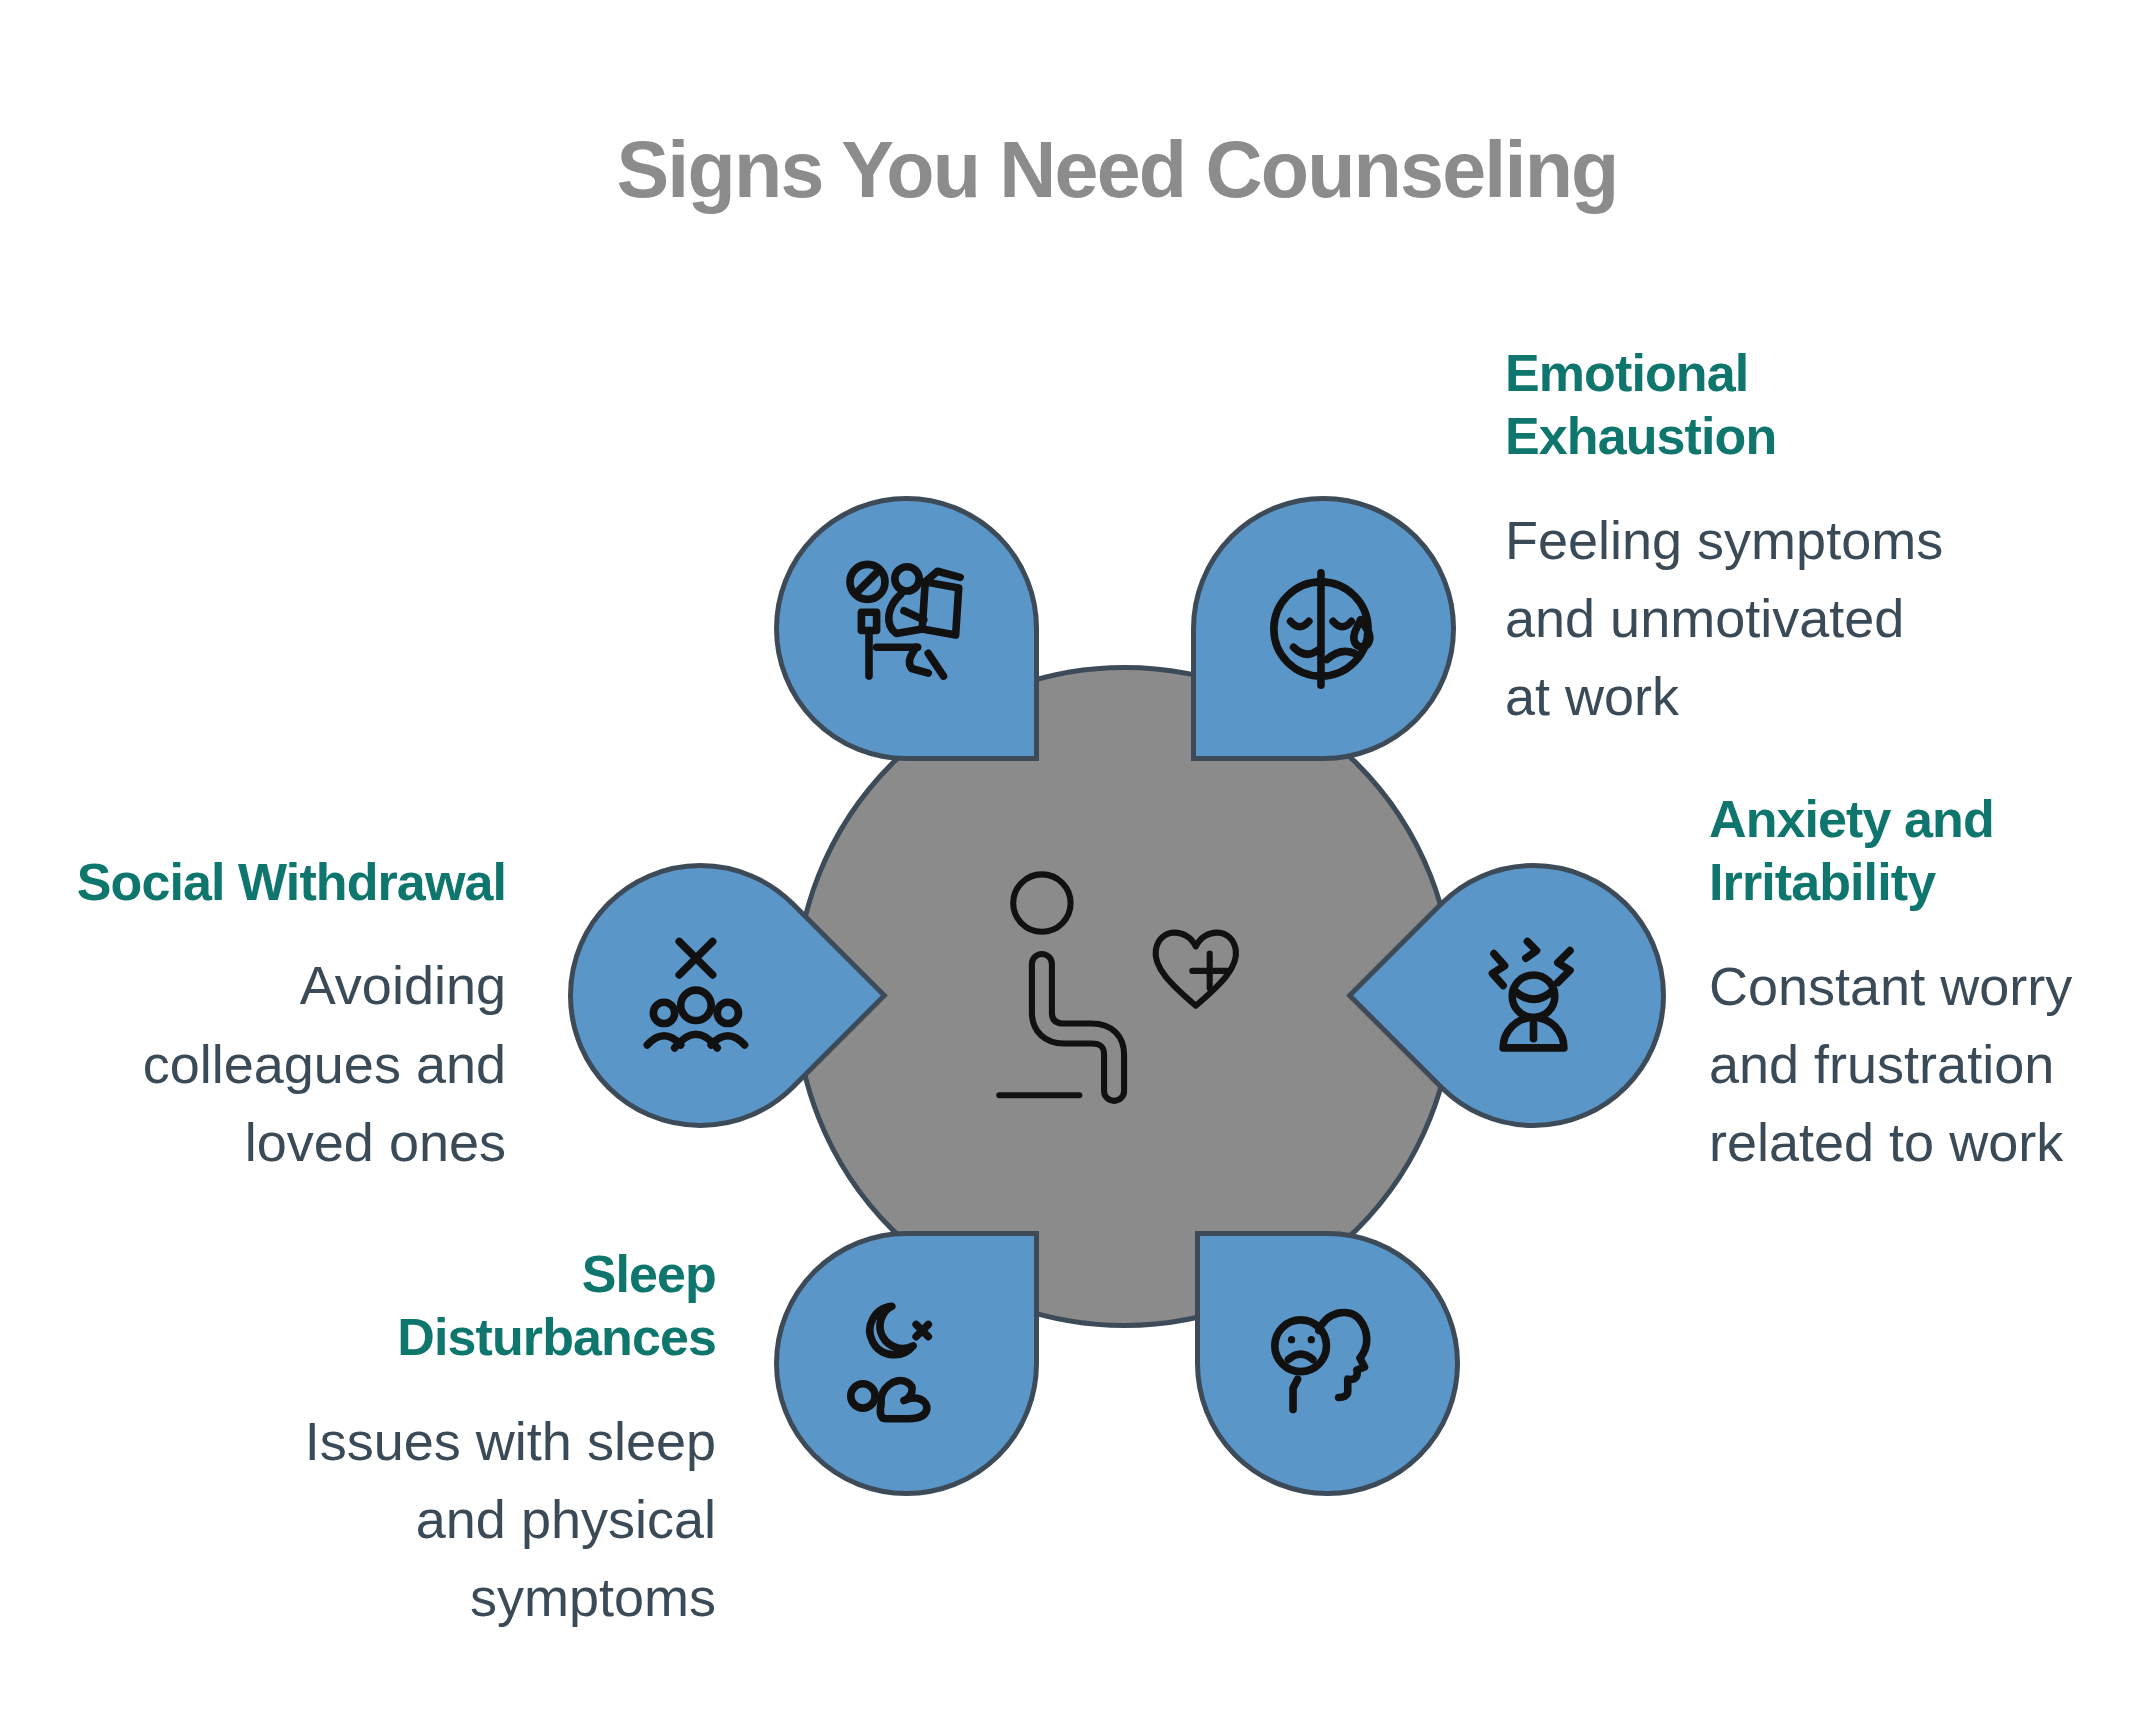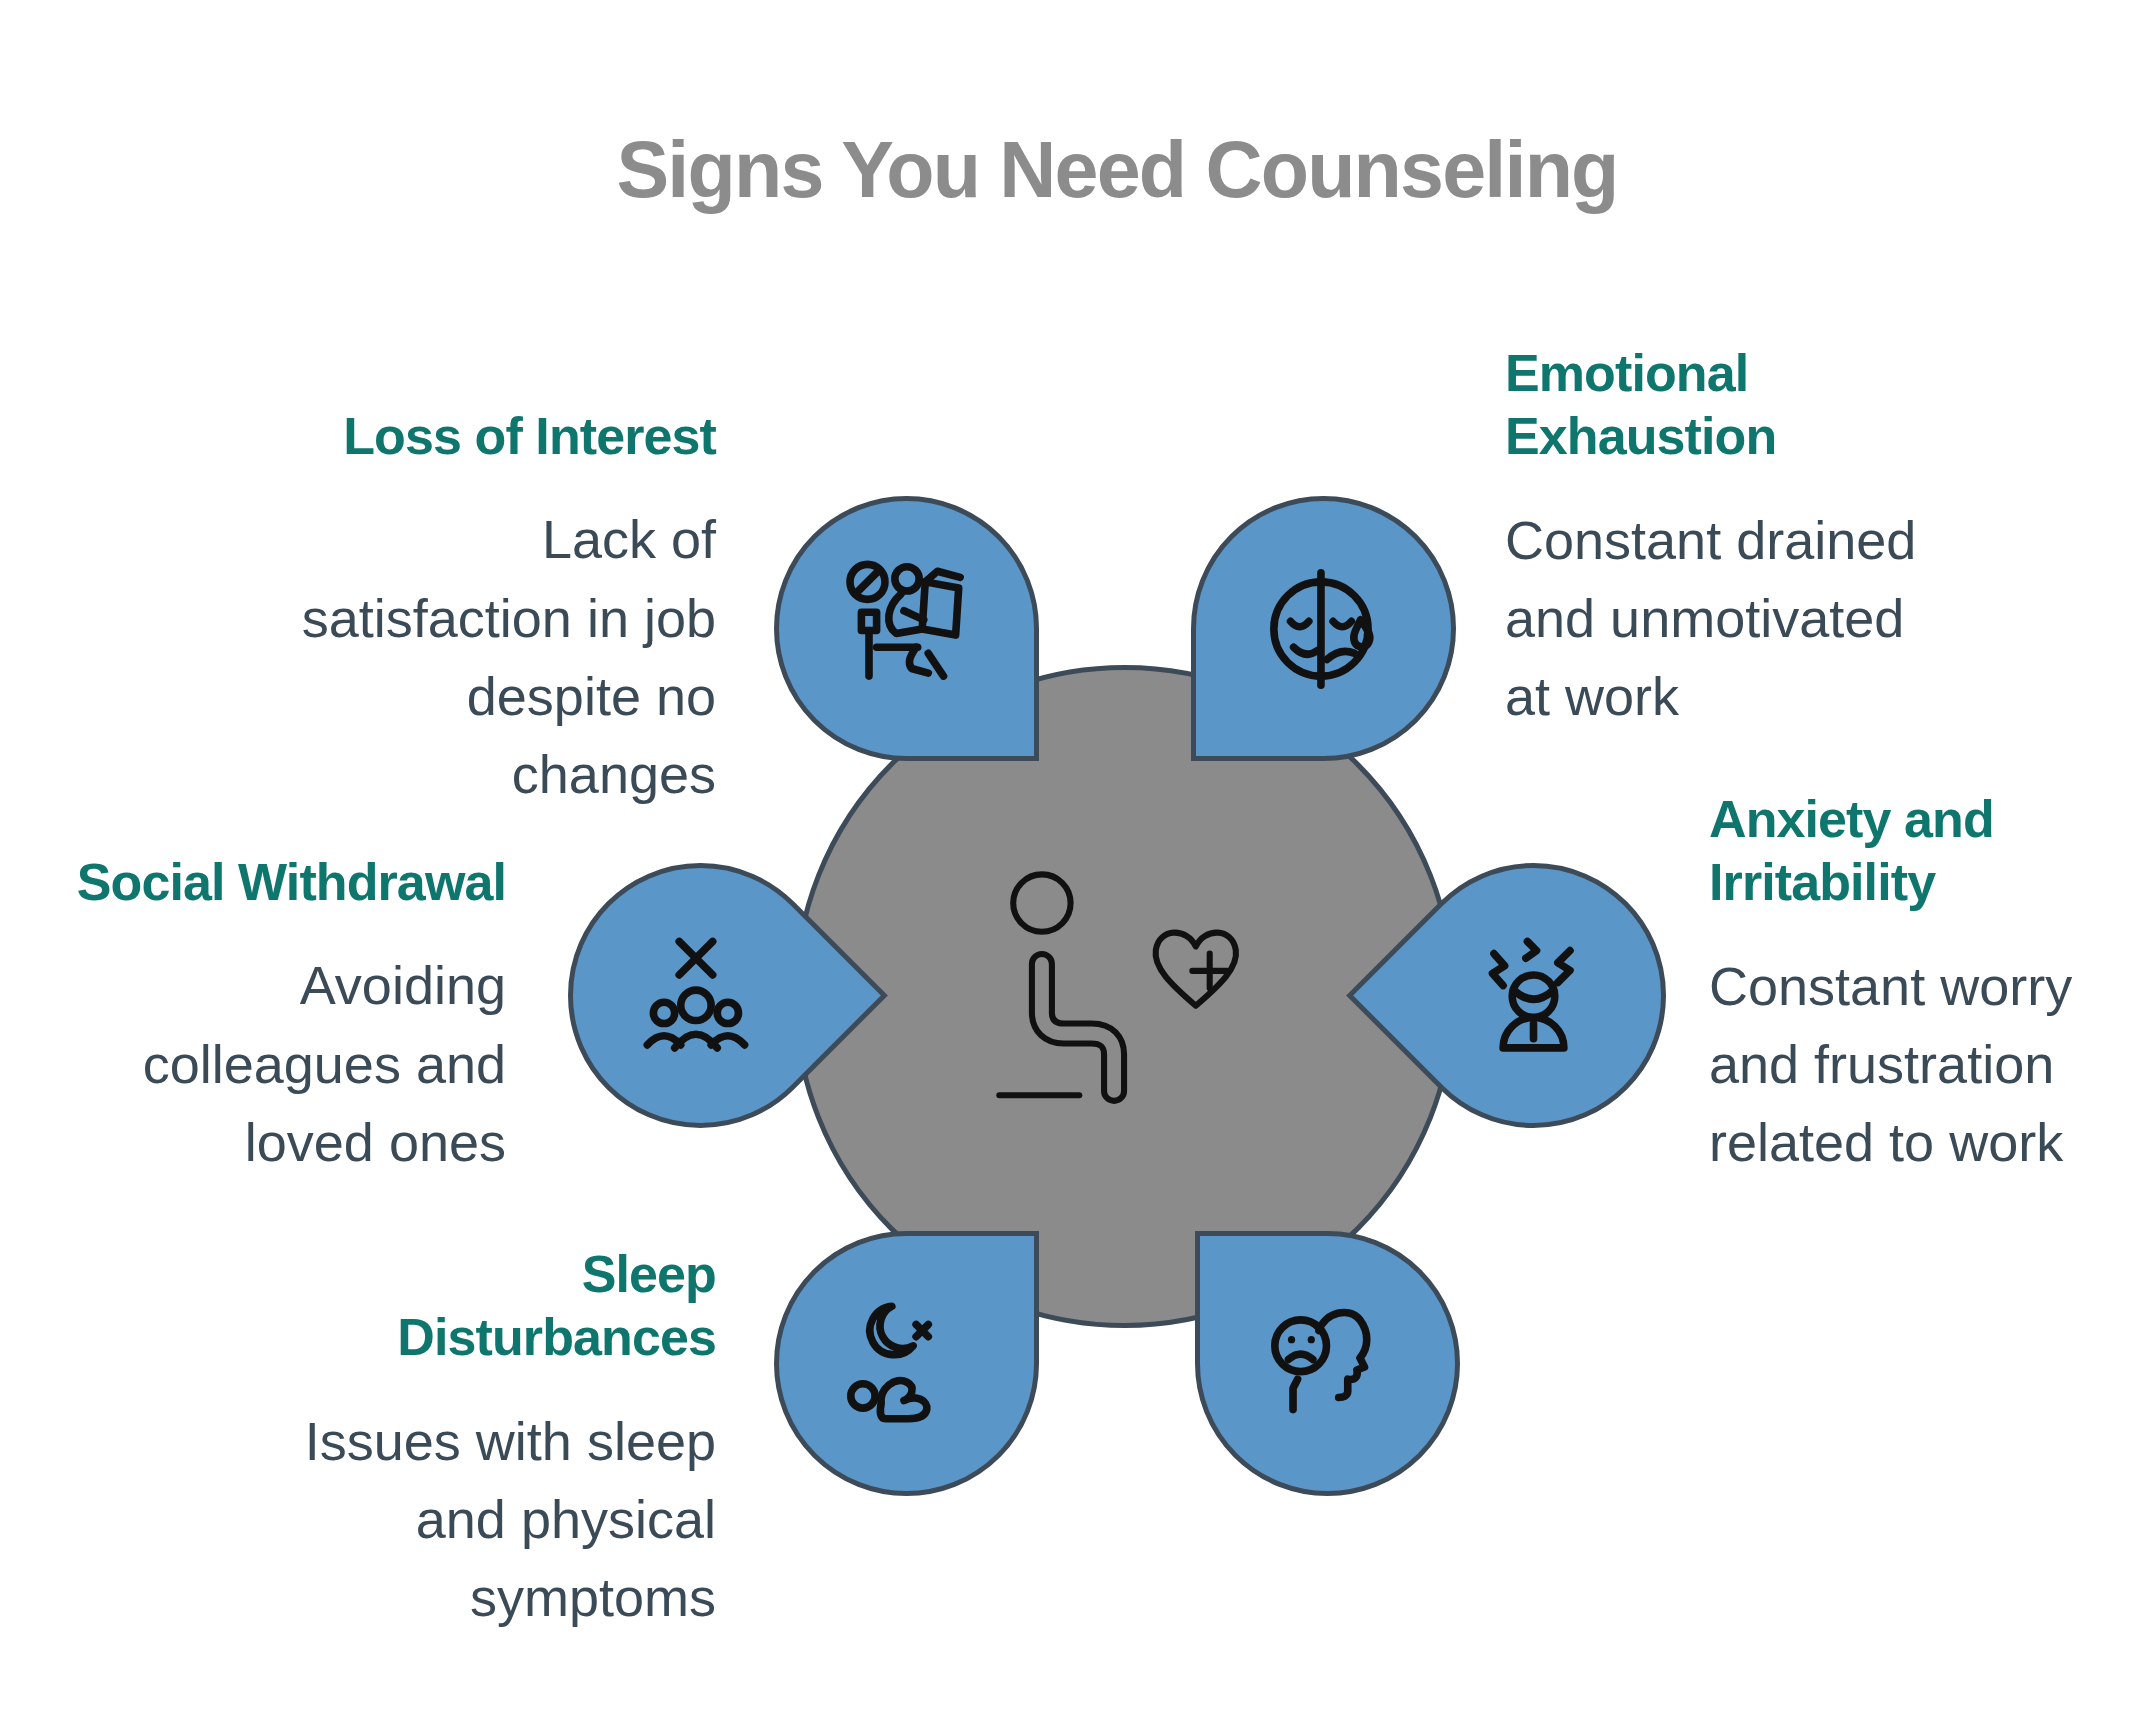--- a/index.html
+++ b/index.html
@@ -141,32 +141,25 @@
         <circle class="ln" cx="32" cy="38" r="17"></circle>
         <circle cx="26" cy="34" r="2.4" fill="#111"></circle>
         <circle cx="39" cy="34" r="2.4" fill="#111"></circle>
         <path class="ln" d="M24,47 Q32,40 40,47"></path>
         <path class="ln" d="M30,60 L27,66 L27,80"></path>
         <path class="ln" d="M44,28 C48,16 64,12 71,21 C77,29 77,39 71,46 L74,52 L69,54 C70,58 68,61 63,60 L63,68 C63,71 60,72 57,72"></path>
       </svg>
     </div>
   </div>
 
-  <div class="label lbl-loss align-r">
-    <div class="heading">Loss of Interest</div>
-    <div class="desc">Lack of
-satisfaction in job
-despite no
-changes</div>
-  </div>
 
   <div class="label lbl-emot">
     <div class="heading">Emotional
 Exhaustion</div>
-    <div class="desc">Constant drained
+    <div class="desc">Feeling symptoms
 and unmotivated
 at work</div>
   </div>
 
   <div class="label lbl-social align-r">
     <div class="heading">Social Withdrawal</div>
     <div class="desc">Avoiding
 colleagues and
 loved ones</div>
   </div>

